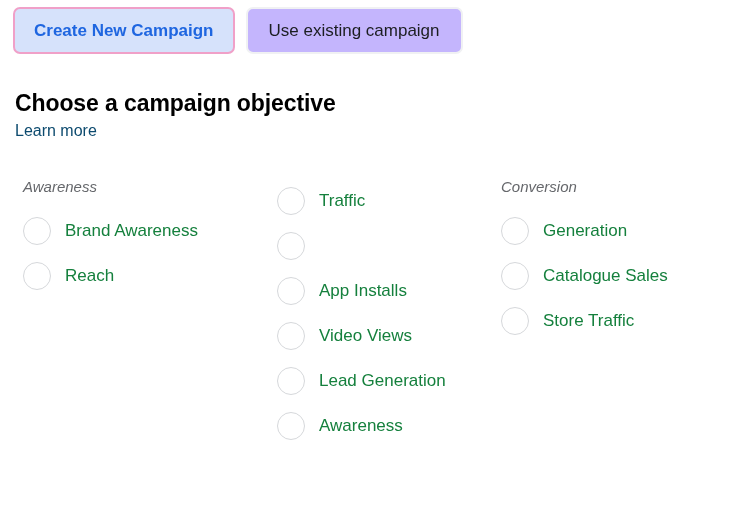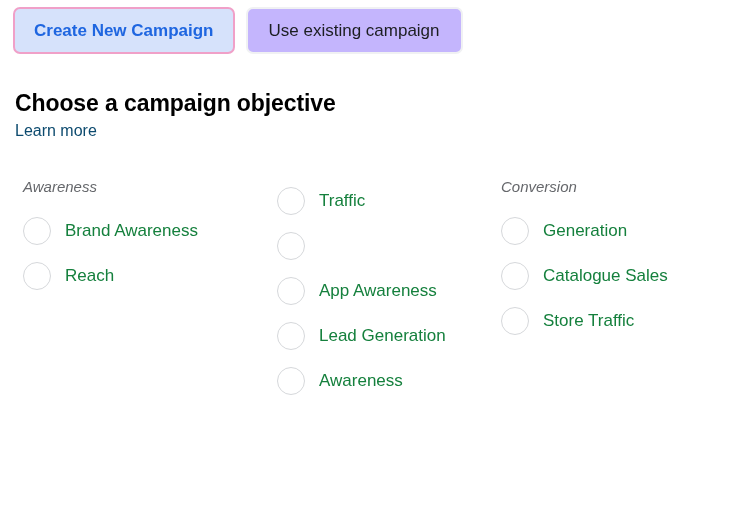--- a/index.html
+++ b/index.html
@@ -147,21 +147,25 @@
   <div class="column col-1">
     <div class="option">
       <span class="radio"></span>
       <span class="option-label">Traffic</span>
     </div>
     <div class="option">
       <span class="radio"></span>
     </div>
     <div class="option">
       <span class="radio"></span>
-      <span class="option-label">App Awareness</span>
+      <span class="option-label">App Installs</span>
+    </div>
+    <div class="option">
+      <span class="radio"></span>
+      <span class="option-label">Video Views</span>
     </div>
     <div class="option">
       <span class="radio"></span>
       <span class="option-label">Lead Generation</span>
     </div>
     <div class="option">
       <span class="radio"></span>
       <span class="option-label">Awareness</span>
     </div>
   </div>

